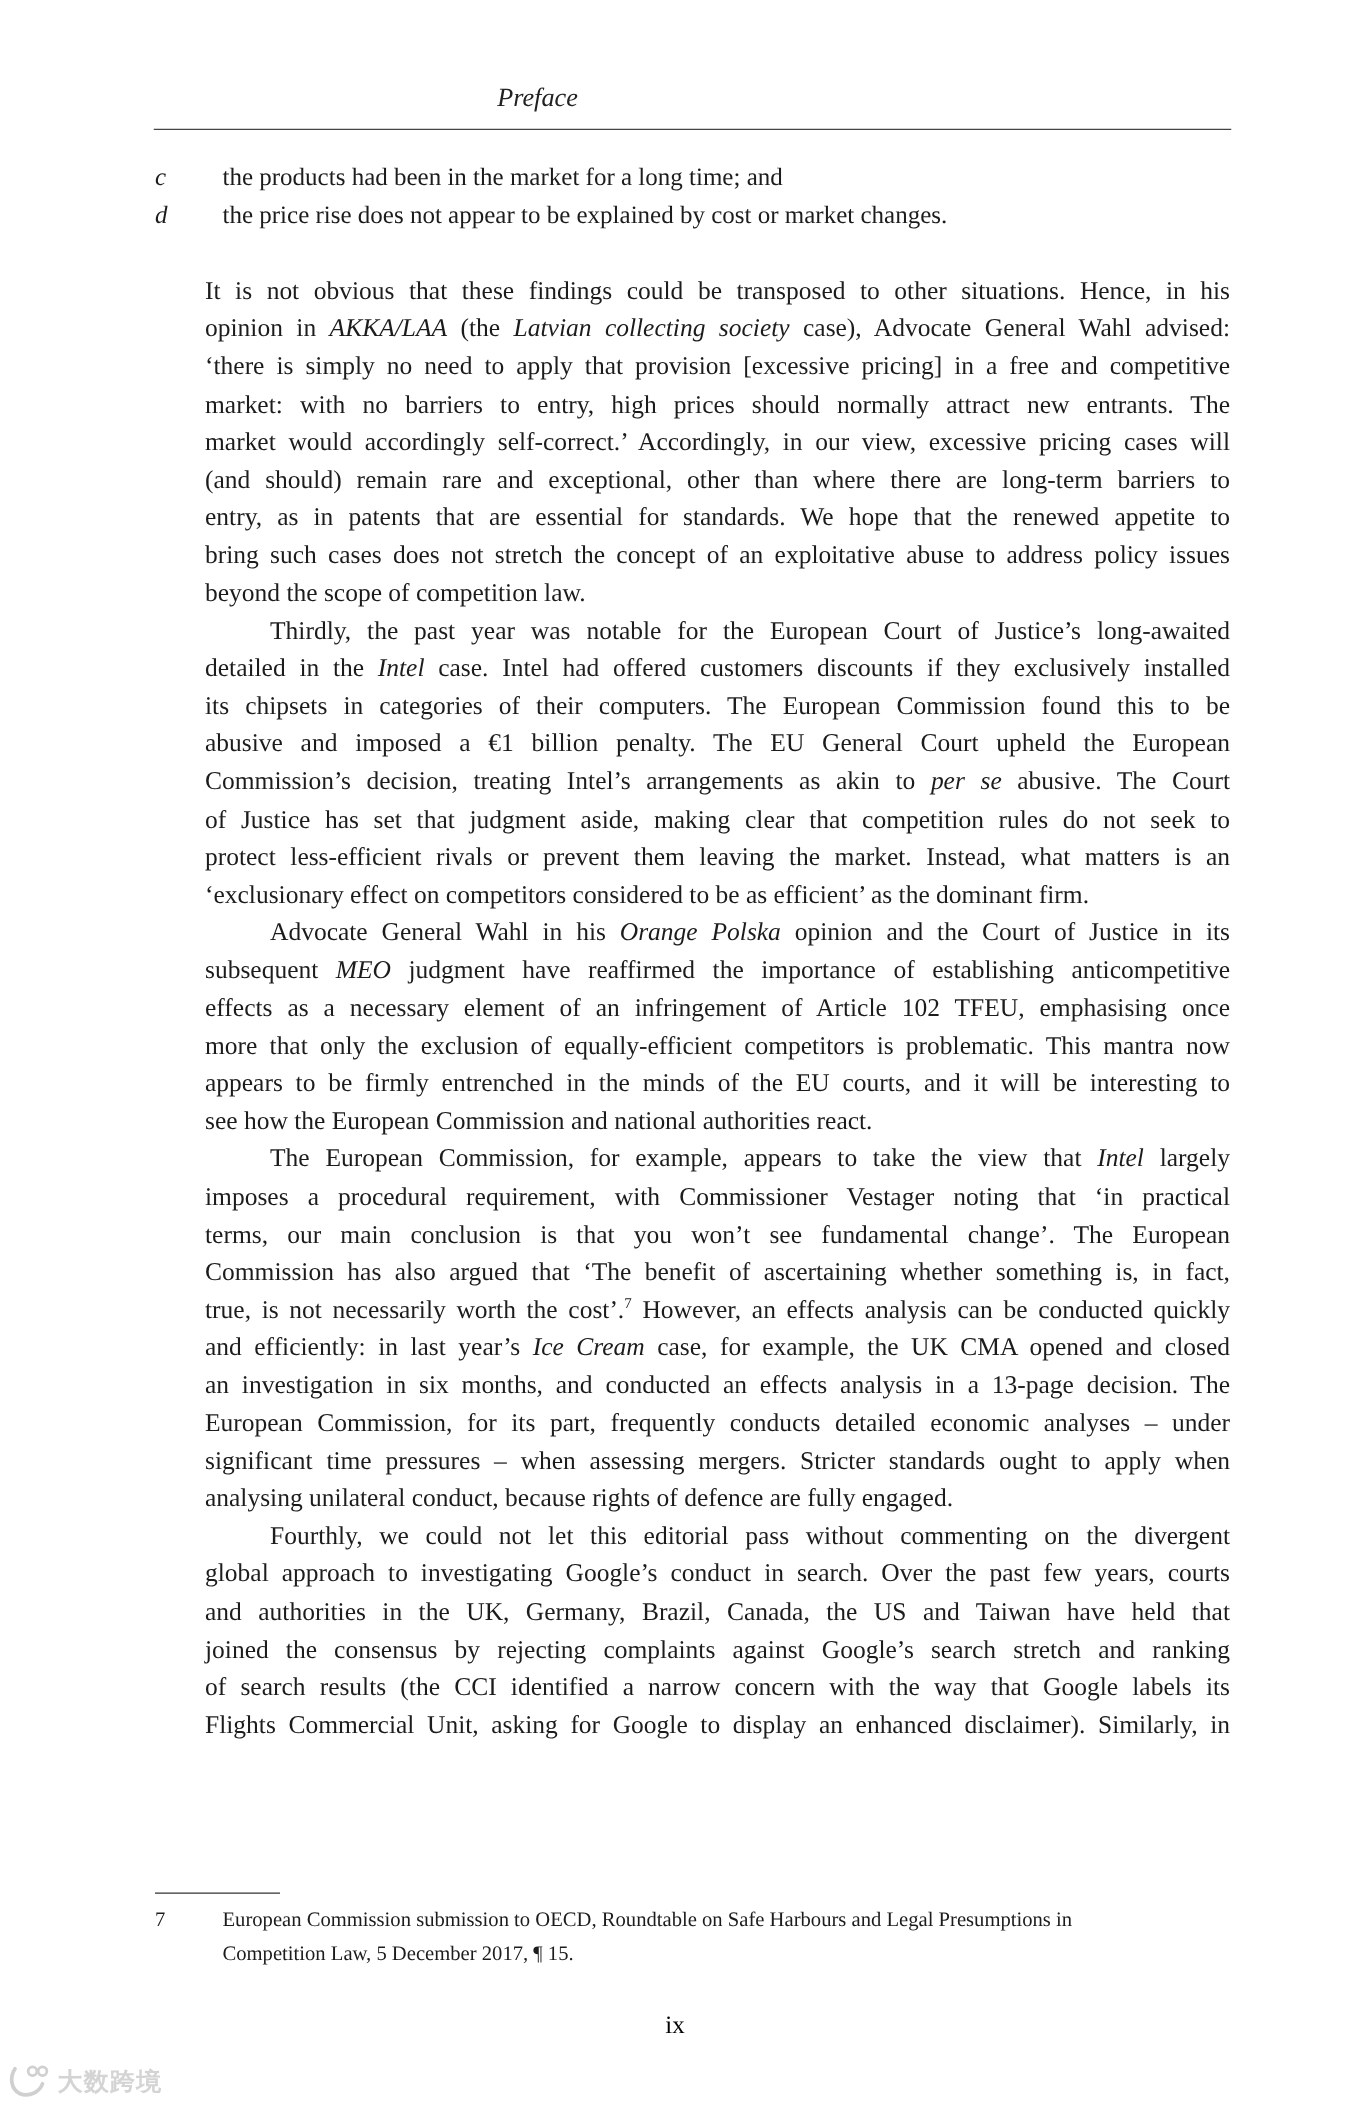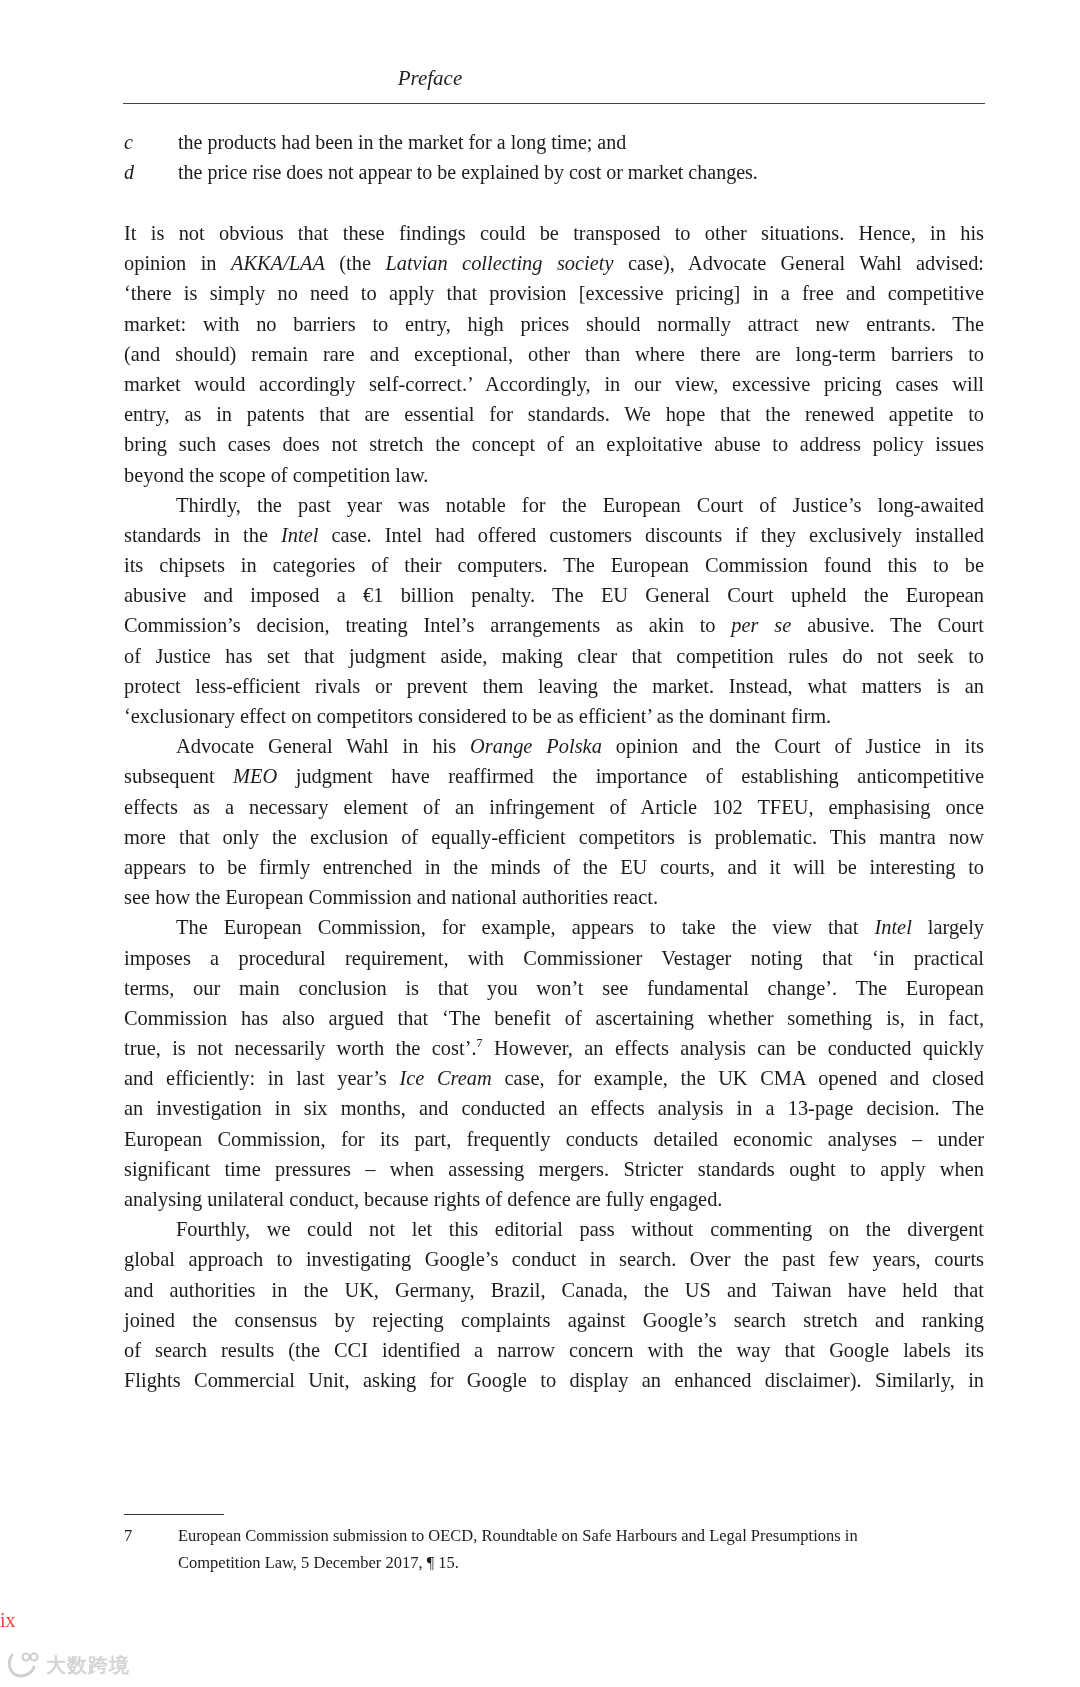--- a/index.html
+++ b/index.html
@@ -21,40 +21,40 @@
     font-size: 20px; line-height: 30px; white-space: nowrap;
   }
   .list-marker { position: absolute; left: 0; font-style: italic; }
   .list-text { position: absolute; left: 54px; }
   .body-text {
     position: absolute; left: 124px; width: 860px; top: 218px;
     font-size: 20.4px; line-height: 30.2px;
   }
   .ln {
     display: block; height: 30.2px; white-space: nowrap; overflow: visible;
-    text-align: justify; text-align-last: justify;
+    text-align: justify; text-align-last: justify; margin-left: 40px;
   }
   .ln.last { text-align: right; text-align-last: left; }
   .ln.indent { padding-left: 52px; }
   .ln i, .ln em { font-style: italic; }
   .ln sup { font-size: 12px; line-height: 0; vertical-align: 8px; }
   .fn-rule {
     position: absolute; left: 124px; width: 100px; top: 1514px; height: 0;
     border-top: 1.2px solid #333;
   }
   .footnote {
     position: absolute; left: 124px; width: 860px; top: 1522px;
     font-size: 16.5px; line-height: 27px;
   }
   .fn-num { position: absolute; left: 0; top: 0; }
   .fn-text { position: absolute; left: 54px; top: 0; width: 806px; }
   .fn-text span { display: block; white-space: nowrap; }
   .page-number {
     position: absolute; left: 0; width: 1080px; top: 1609px;
-    text-align: left; font-size: 20px; color: #ef4444;
+    text-align: center; font-size: 20px; color: #000000;
   }
   .watermark {
     position: absolute; left: 6px; top: 1650px; height: 30px;
     display: flex; align-items: center; gap: 6px;
     color: #d4d4d4; font-family: Liberation Mono, monospace; font-size: 20px;
     font-weight: bold; letter-spacing: 1px;
   }
   .wm-logo { width: 34px; height: 28px; }
 </style>
 </head>
@@ -71,28 +71,28 @@
   <span class="list-marker">d</span>
   <span class="list-text">the price rise does not appear to be explained by cost or market changes.</span>
 </div>
 
 <div class="body-text">
 
   <span class="ln">It is not obvious that these findings could be transposed to other situations. Hence, in his</span>
   <span class="ln"><span>opinion in </span><i>AKKA/LAA</i><span> (the </span><i>Latvian collecting society</i><span> case), Advocate General Wahl advised:</span></span>
   <span class="ln">‘there is simply no need to apply that provision [excessive pricing] in a free and competitive</span>
   <span class="ln">market: with no barriers to entry, high prices should normally attract new entrants. The</span>
+  <span class="ln">market would accordingly self-correct.’ Accordingly, in our view, excessive pricing cases will</span>
   <span class="ln">(and should) remain rare and exceptional, other than where there are long-term barriers to</span>
-  <span class="ln">market would accordingly self-correct.’ Accordingly, in our view, excessive pricing cases will</span>
   <span class="ln">entry, as in patents that are essential for standards. We hope that the renewed appetite to</span>
   <span class="ln">bring such cases does not stretch the concept of an exploitative abuse to address policy issues</span>
   <span class="ln last">beyond the scope of competition law.</span>
 
   <span class="ln indent">Thirdly, the past year was notable for the European Court of Justice’s long-awaited</span>
-  <span class="ln"><span>standards in the </span><i>Intel</i><span> case. Intel had offered customers discounts if they exclusively installed</span></span>
+  <span class="ln"><span>detailed in the </span><i>Intel</i><span> case. Intel had offered customers discounts if they exclusively installed</span></span>
   <span class="ln">its chipsets in categories of their computers. The European Commission found this to be</span>
   <span class="ln">abusive and imposed a €1 billion penalty. The EU General Court upheld the European</span>
   <span class="ln"><span>Commission’s decision, treating Intel’s arrangements as akin to </span><i>per se</i><span> abusive. The Court</span></span>
   <span class="ln">of Justice has set that judgment aside, making clear that competition rules do not seek to</span>
   <span class="ln">protect less-efficient rivals or prevent them leaving the market. Instead, what matters is an</span>
   <span class="ln last">‘exclusionary effect on competitors considered to be as efficient’ as the dominant firm.</span>
 
   <span class="ln indent"><span>Advocate General Wahl in his </span><i>Orange Polska</i><span> opinion and the Court of Justice in its</span></span>
   <span class="ln"><span>subsequent </span><i>MEO</i><span> judgment have reaffirmed the importance of establishing anticompetitive</span></span>
   <span class="ln">effects as a necessary element of an infringement of Article 102 TFEU, emphasising once</span>

